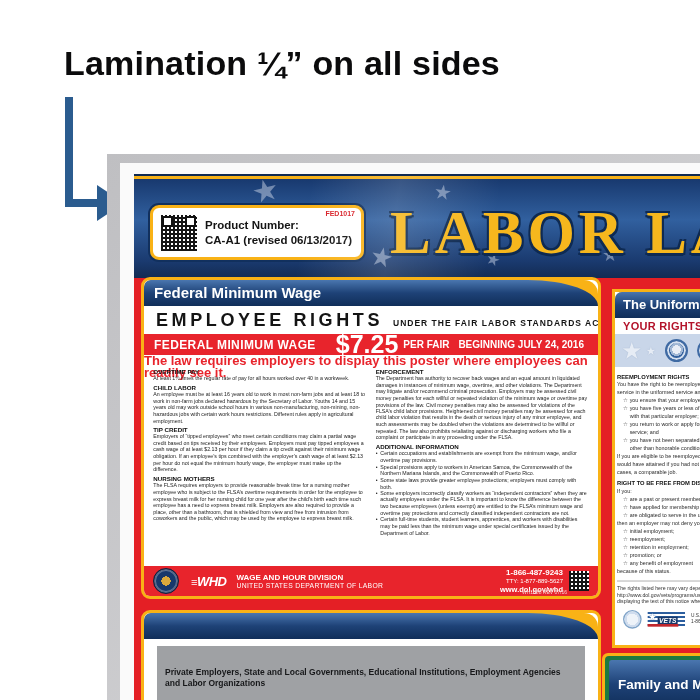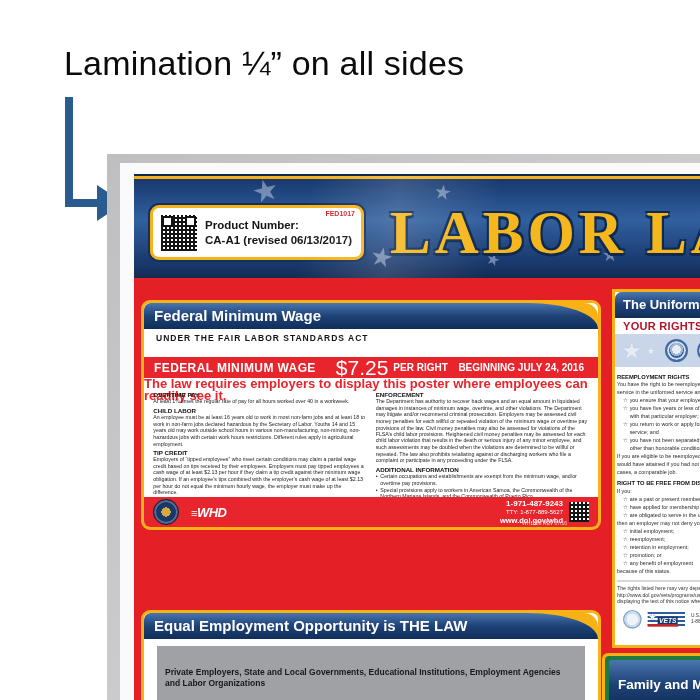--- a/index.html
+++ b/index.html
@@ -1,20 +1,20 @@
 <!DOCTYPE html>
 <html><head>
 <meta charset="utf-8">
 <style>
   html,body{margin:0;padding:0;}
   body{width:700px;height:700px;overflow:hidden;position:relative;background:#ffffff;
        font-family:"Liberation Sans",sans-serif;-webkit-text-size-adjust:none;}
 
   
-  .callout-title{position:absolute;left:64px;top:44px;font-size:34px;font-weight:400;
+  .callout-title{position:absolute;left:64px;top:44px;font-size:34px;font-weight:700;
     color:#0b0b0c;letter-spacing:.2px;white-space:nowrap;text-align:right;}
   .arrow-v{position:absolute;left:65px;top:97px;width:8px;height:109px;background:#2b5c8f;}
   .arrow-h{position:absolute;left:65px;top:199px;width:34px;height:8px;background:#2b5c8f;}
   .arrow-head{position:absolute;left:97px;top:185px;width:0;height:0;
     border-left:27px solid #2b5c8f;border-top:18px solid transparent;border-bottom:18px solid transparent;}
 
   
   .poster-edge{position:absolute;left:107px;top:154px;width:604px;height:556px;
     background:linear-gradient(135deg,#bfbfc2,#d9d9db);}
   .poster-paper{position:absolute;left:13px;top:9px;right:0;bottom:0;background:#fafafa;}
@@ -54,27 +54,27 @@
   
   .poster-red{position:absolute;left:14px;top:115px;right:0;bottom:0;background:#e41f25;}
   .card{position:absolute;background:#fff;border:3px solid #f9b216;box-sizing:border-box;}
 
   .card-head{position:relative;height:26px;background:#f9b216;border-radius:7px 14px 0 0;overflow:hidden;}
   .ch-blue{position:absolute;inset:0;border-top-right-radius:70px 26px;
     background:linear-gradient(180deg,#4a76af 0%,#1e4277 50%,#102e59 100%);}
   .ch-text{position:absolute;left:10px;top:0;line-height:26px;font-weight:700;font-size:15px;color:#fff;white-space:nowrap;}
 
   
-  .flsa-card{left:21px;top:137px;width:460px;height:230px;border-radius:9px;overflow:hidden;}
+  .flsa-card{left:21px;top:114px;width:460px;height:322px;border-radius:9px;overflow:hidden;}
   .emp-row{height:24px;display:flex;align-items:baseline;gap:10px;padding:4px 8px 0 12px;}
   .emp-main{font-weight:700;font-size:18px;letter-spacing:3.6px;color:#141414;white-space:nowrap;}
   .emp-sub{font-weight:700;font-size:8.5px;letter-spacing:1px;color:#141414;white-space:nowrap;}
   .wage-row{height:21px;background:#e8242c;display:flex;align-items:center;padding:0 10px;color:#fff;}
   .wage-label{font-weight:700;font-size:12px;letter-spacing:.4px;white-space:nowrap;}
-  .wage-amount{font-weight:400;font-size:21px;margin-left:20px;white-space:nowrap;}
+  .wage-amount{font-weight:700;font-size:25px;margin-left:20px;white-space:nowrap;}
   .wage-unit{font-weight:700;font-size:10px;margin-left:5px;white-space:nowrap;}
   .wage-eff{font-weight:700;font-size:10px;margin-left:auto;margin-right:4px;white-space:nowrap;}
   .notice{height:12px;line-height:12px;text-align:left;font-weight:700;font-size:13px;color:#e8242c;}
 
   .cols{position:absolute;left:0;top:84px;width:681px;height:294px;
     transform:scale(.6667);transform-origin:0 0;
     display:flex;gap:14px;padding:3px 14px 0 14px;box-sizing:border-box;}
   .col{flex:1;min-width:0;}
   .col-h{font-size:9.3px;font-weight:700;color:#101010;margin-top:4px;line-height:10px;}
   .col-p{font-size:7.9px;line-height:9.9px;color:#232323;}
@@ -177,26 +177,27 @@
       </div>
 
       <div class="poster-red"></div>
 
       <section class="card flsa-card">
         <div class="card-head">
           <div class="ch-blue"></div>
           <div class="ch-text">Federal Minimum Wage</div>
         </div>
         <div class="emp-row">
+          <span class="emp-main">EMPLOYEE RIGHTS</span>
           <span class="emp-sub">UNDER THE FAIR LABOR STANDARDS ACT</span>
         </div>
         <div class="wage-row">
           <span class="wage-label">FEDERAL MINIMUM WAGE</span>
           <span class="wage-amount">$7.25</span>
-          <span class="wage-unit">PER RIGHT</span>
+          <span class="wage-unit">PER FAIR</span>
           <span class="wage-eff">BEGINNING JULY 24, 2016</span>
         </div>
         <div class="notice">The law requires employers to display this poster where employees can readily see it.</div>
 
         <div class="cols">
           <div class="col">
               <div class="col-h">OVERTIME PAY</div>
               <div class="col-p">At least 1½ times the regular rate of pay for all hours worked over 40 in a workweek.</div>
               <div class="col-h">CHILD LABOR</div>
               <div class="col-p">An employee must be at least 16 years old to work in most non-farm jobs and at least 18 to work in non-farm jobs declared hazardous by the Secretary of Labor. Youths 14 and 15 years old may work outside school hours in various non-manufacturing, non-mining, non-hazardous jobs with certain work hours restrictions. Different rules apply in agricultural employment.</div>
@@ -230,34 +231,37 @@
                 <span class="btxt">Certain full-time students, student learners, apprentices, and workers with disabilities may be paid less than the minimum wage under special certificates issued by the Department of Labor.</span>
               </div>
             </div>
         </div>
 
         <div class="whd-bar">
           <div class="whd-seal"></div>
           <div class="whd-logo">
             <span class="whd-bars">≡</span><span>WHD</span>
           </div>
+          <div class="whd-div">
+            <div class="l1">WAGE AND HOUR DIVISION</div>
+            <div class="l2">UNITED STATES DEPARTMENT OF LABOR</div>
+          </div>
           <div class="whd-right">
-            <div class="ph">1-971-487-9243</div>
+            <div class="ph">1-866-487-9243</div>
             <div class="tty">TTY: 1-877-889-5627</div>
             <div class="url">www.dol.gov/whd</div>
           </div>
           <div class="qr qr-sm"></div>
           <div class="docnum">WH1088 REV 07/16</div>
         </div>
       </section>
 
       <section class="card eeo-card">
         <div class="card-head">
           <div class="ch-blue"></div>
-          <div class="ch-text">Equal Employment Opportunity is THE LAW</div>
         </div>
         <div class="eeo-gray">Private Employers, State and Local Governments, Educational Institutions, Employment Agencies and Labor Organizations</div>
         <div class="eeo-intro">Applicants to and employees of most private employers, state and local governments, educational institutions, employment agencies and labor organizations are protected under Federal law from discrimination on the following bases:</div>
         <div class="eeo-sliver"></div>
       </section>
 
       <section class="card userra-card">
         <div class="card-head">
           <div class="ch-blue"></div>
           <div class="ch-text" style="font-size:13px;left:8px;">The Uniformed Services Employment and Reemployment Rights Act</div>

